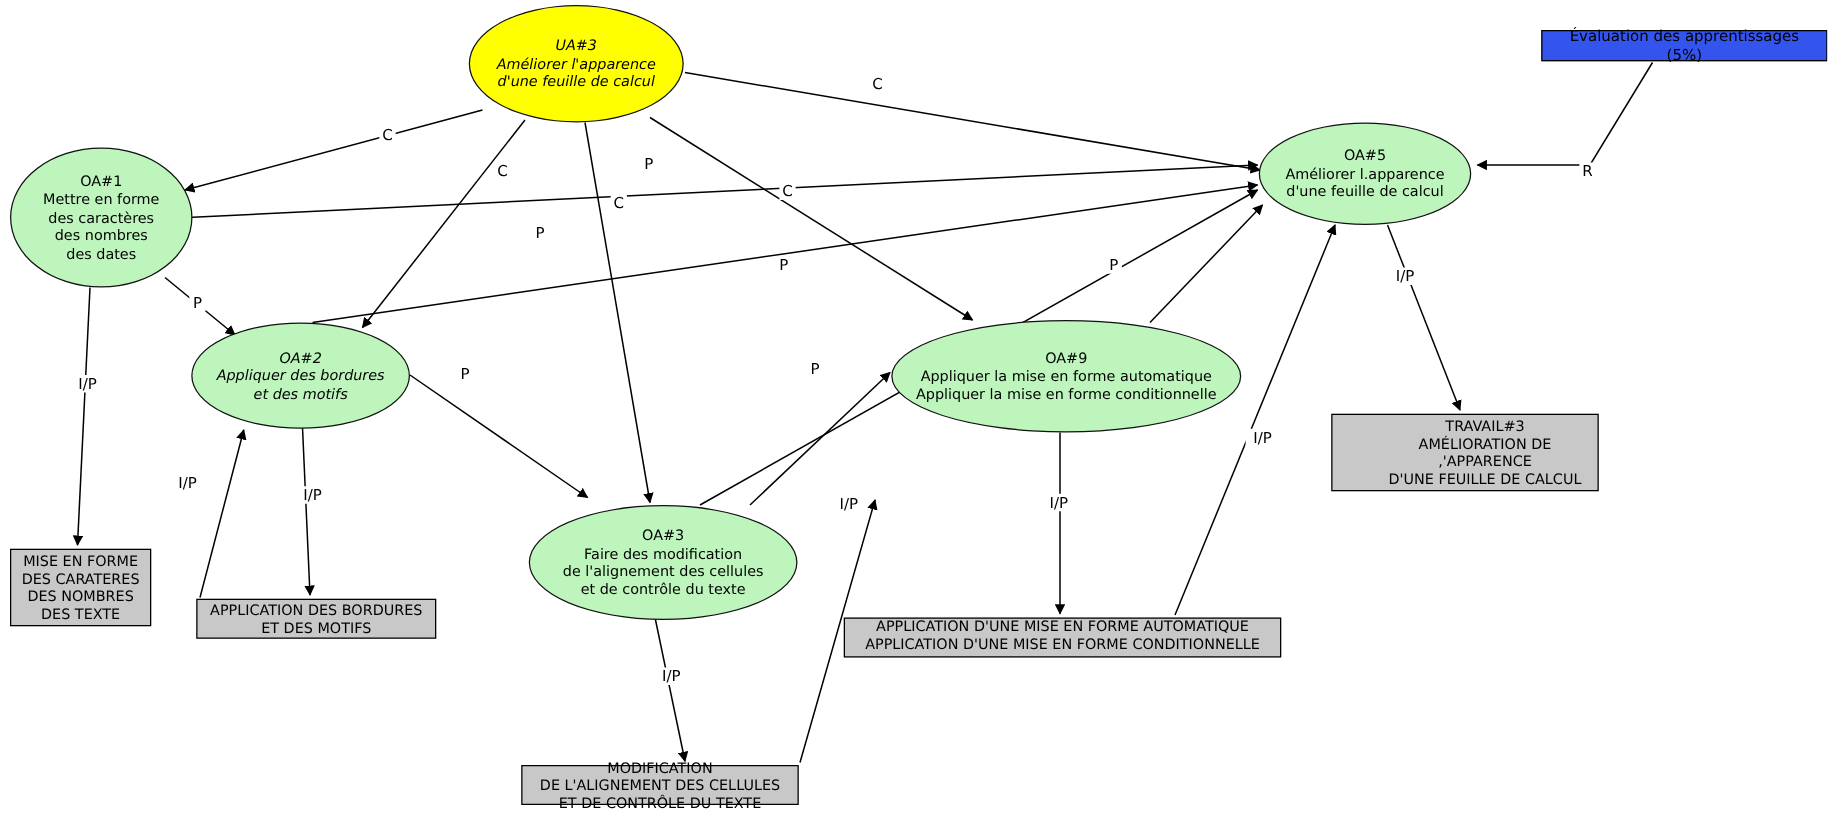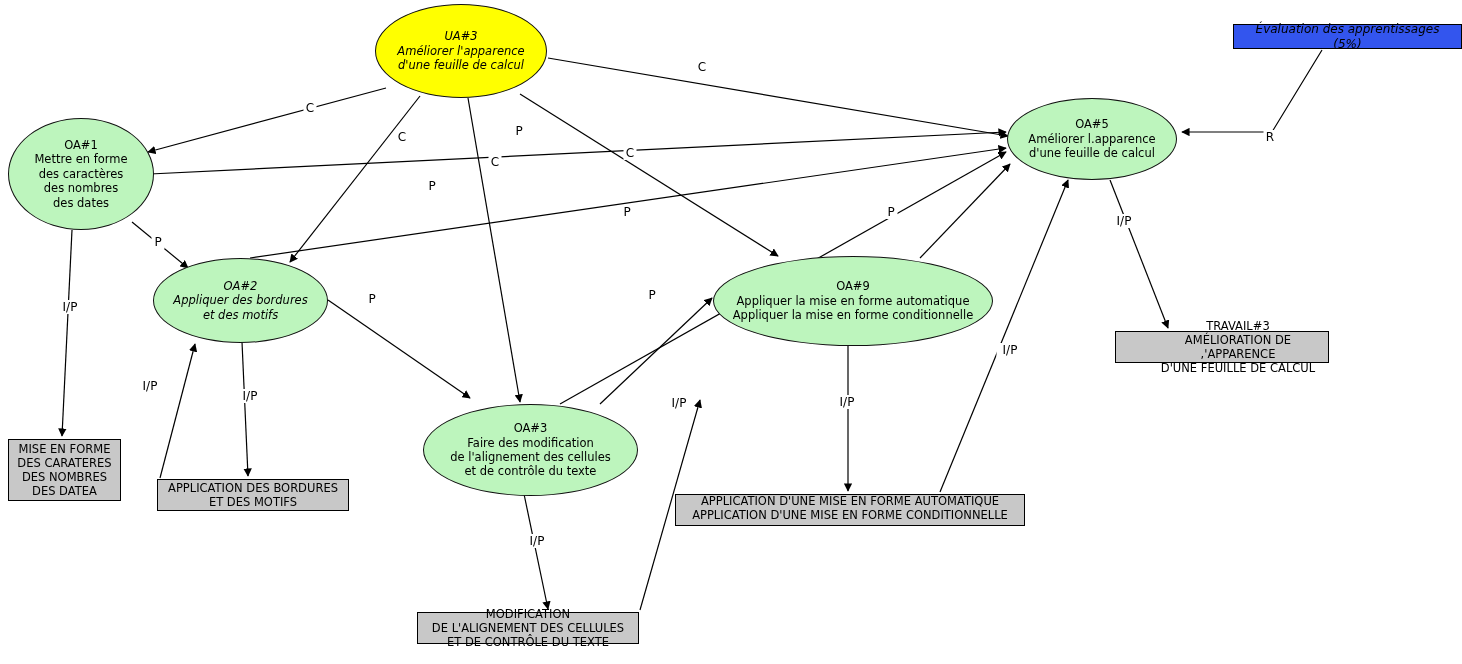--- a/index.html
+++ b/index.html
@@ -125,42 +125,42 @@
       <div class="node ellipse green" style="left: 713px; top: 256px; width: 280px; height: 90px;">
         <span class="txt">OA#9
 Appliquer la mise en forme automatique
 Appliquer la mise en forme conditionnelle</span>
       </div>
       <div class="node ellipse green" style="left: 1007px; top: 98px; width: 170px; height: 82px;">
         <span class="txt">OA#5
 Améliorer l.apparence
 d'une feuille de calcul</span>
       </div>
-      <div class="node rect blue" style="left: 1233px; top: 24px; width: 229px; height: 25px; font-style: italic;">
+      <div class="node rect blue" style="left: 1233px; top: 24px; width: 229px; height: 25px;">
         <span class="txt">Évaluation des apprentissages (5%)</span>
       </div>
       <div class="node rect" style="left: 8px; top: 439px; width: 113px; height: 62px;">
         <span class="txt">MISE EN FORME
 DES CARATERES
 DES NOMBRES
-DES DATEA</span>
+DES TEXTE</span>
       </div>
       <div class="node rect" style="left: 157px; top: 479px; width: 192px; height: 32px;">
         <span class="txt">APPLICATION DES BORDURES
 ET DES MOTIFS</span>
       </div>
       <div class="node rect" style="left: 417px; top: 612px; width: 222px; height: 32px;">
         <span class="txt">MODIFICATION
 DE L'ALIGNEMENT DES CELLULES
 ET DE CONTRÔLE DU TEXTE</span>
       </div>
       <div class="node rect" style="left: 675px; top: 494px; width: 350px; height: 32px; align-items: flex-end;">
         <span class="txt">APPLICATION D'UNE MISE EN FORME AUTOMATIQUE
 APPLICATION D'UNE MISE EN FORME CONDITIONNELLE</span>
       </div>
-      <div class="node rect" style="left: 1115px; top: 331px; width: 214px; height: 32px; padding-left: 32px;">
+      <div class="node rect" style="left: 1065px; top: 331px; width: 214px; height: 62px; padding-left: 32px;">
         <span class="txt">TRAVAIL#3
 AMÉLIORATION DE ,'APPARENCE
 D'UNE FEUILLE DE CALCUL</span>
       </div>
     </div>
 
 </div>
 
 </body></html>

